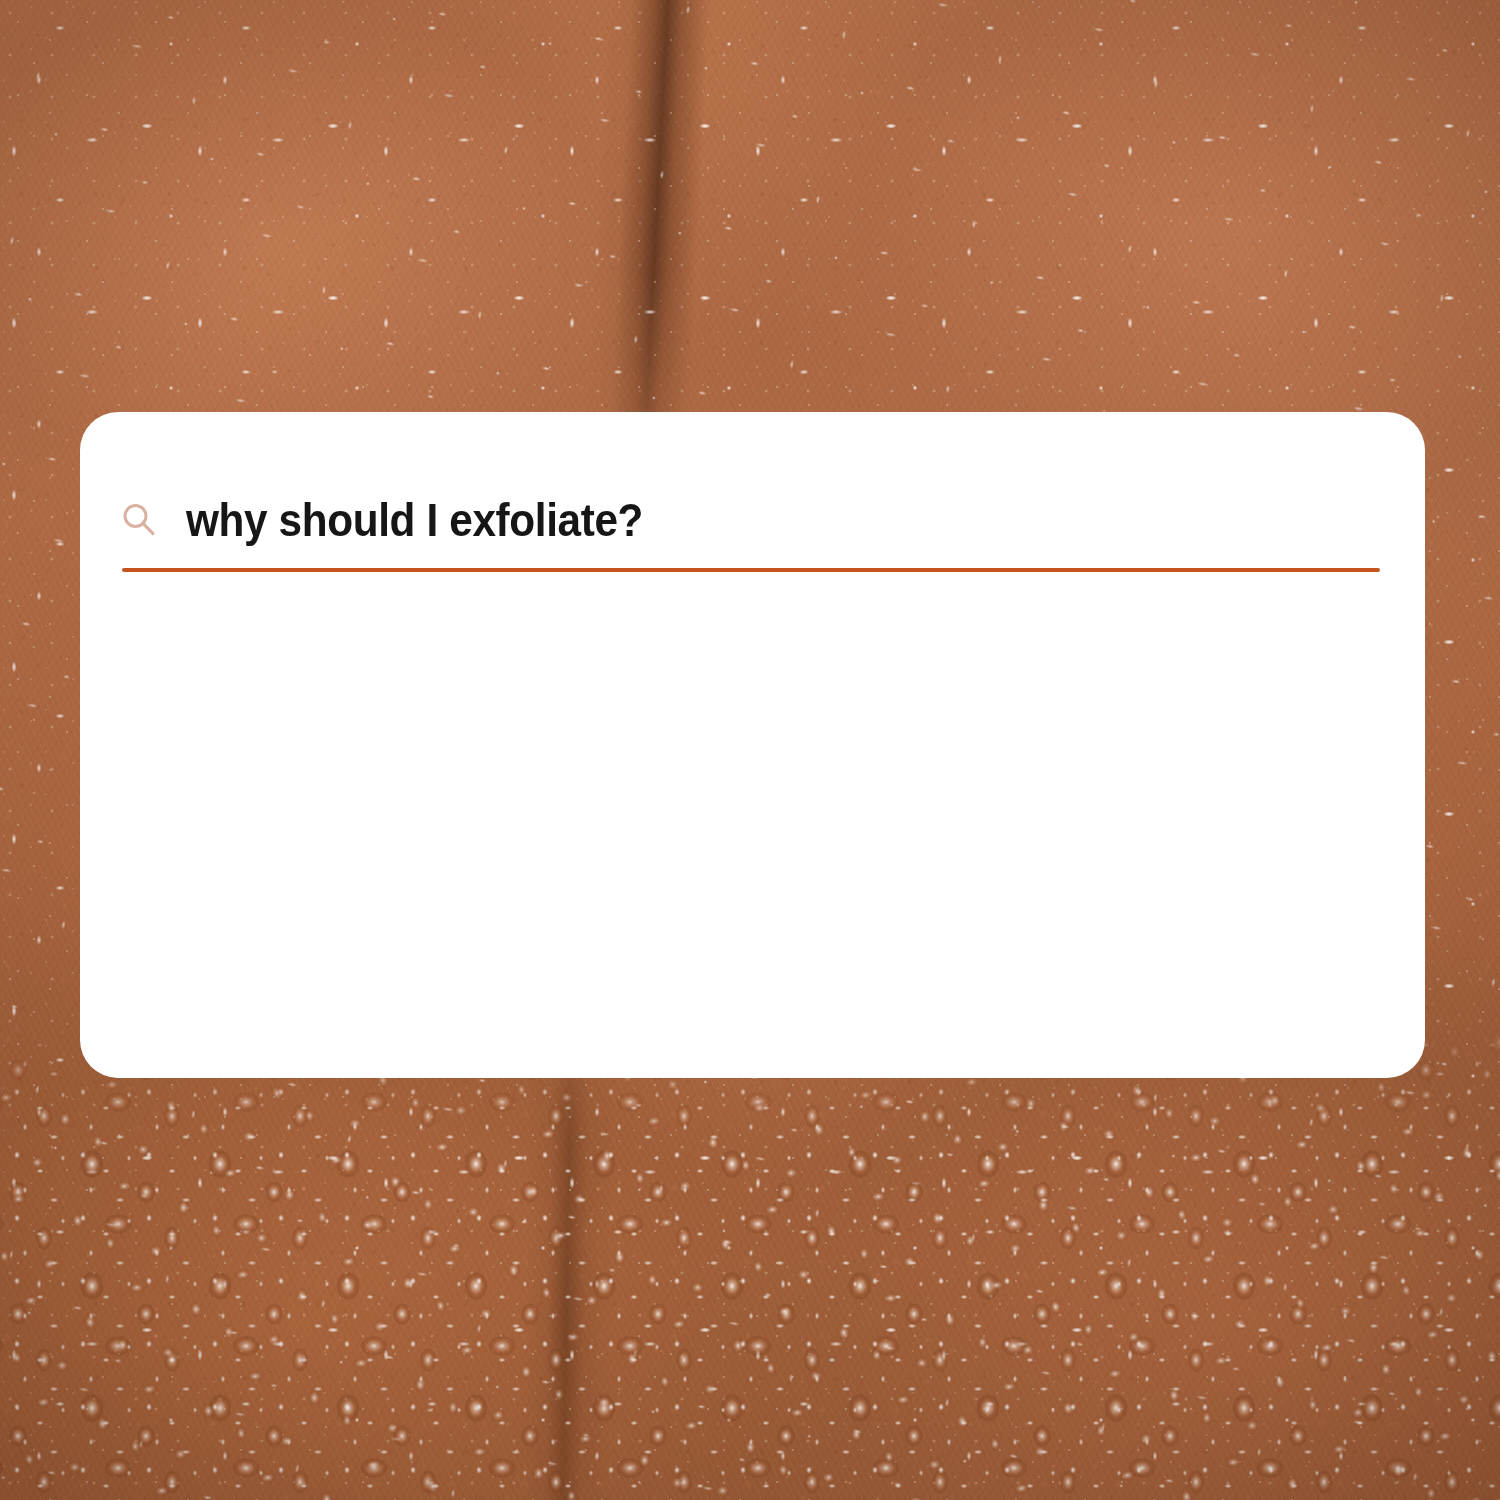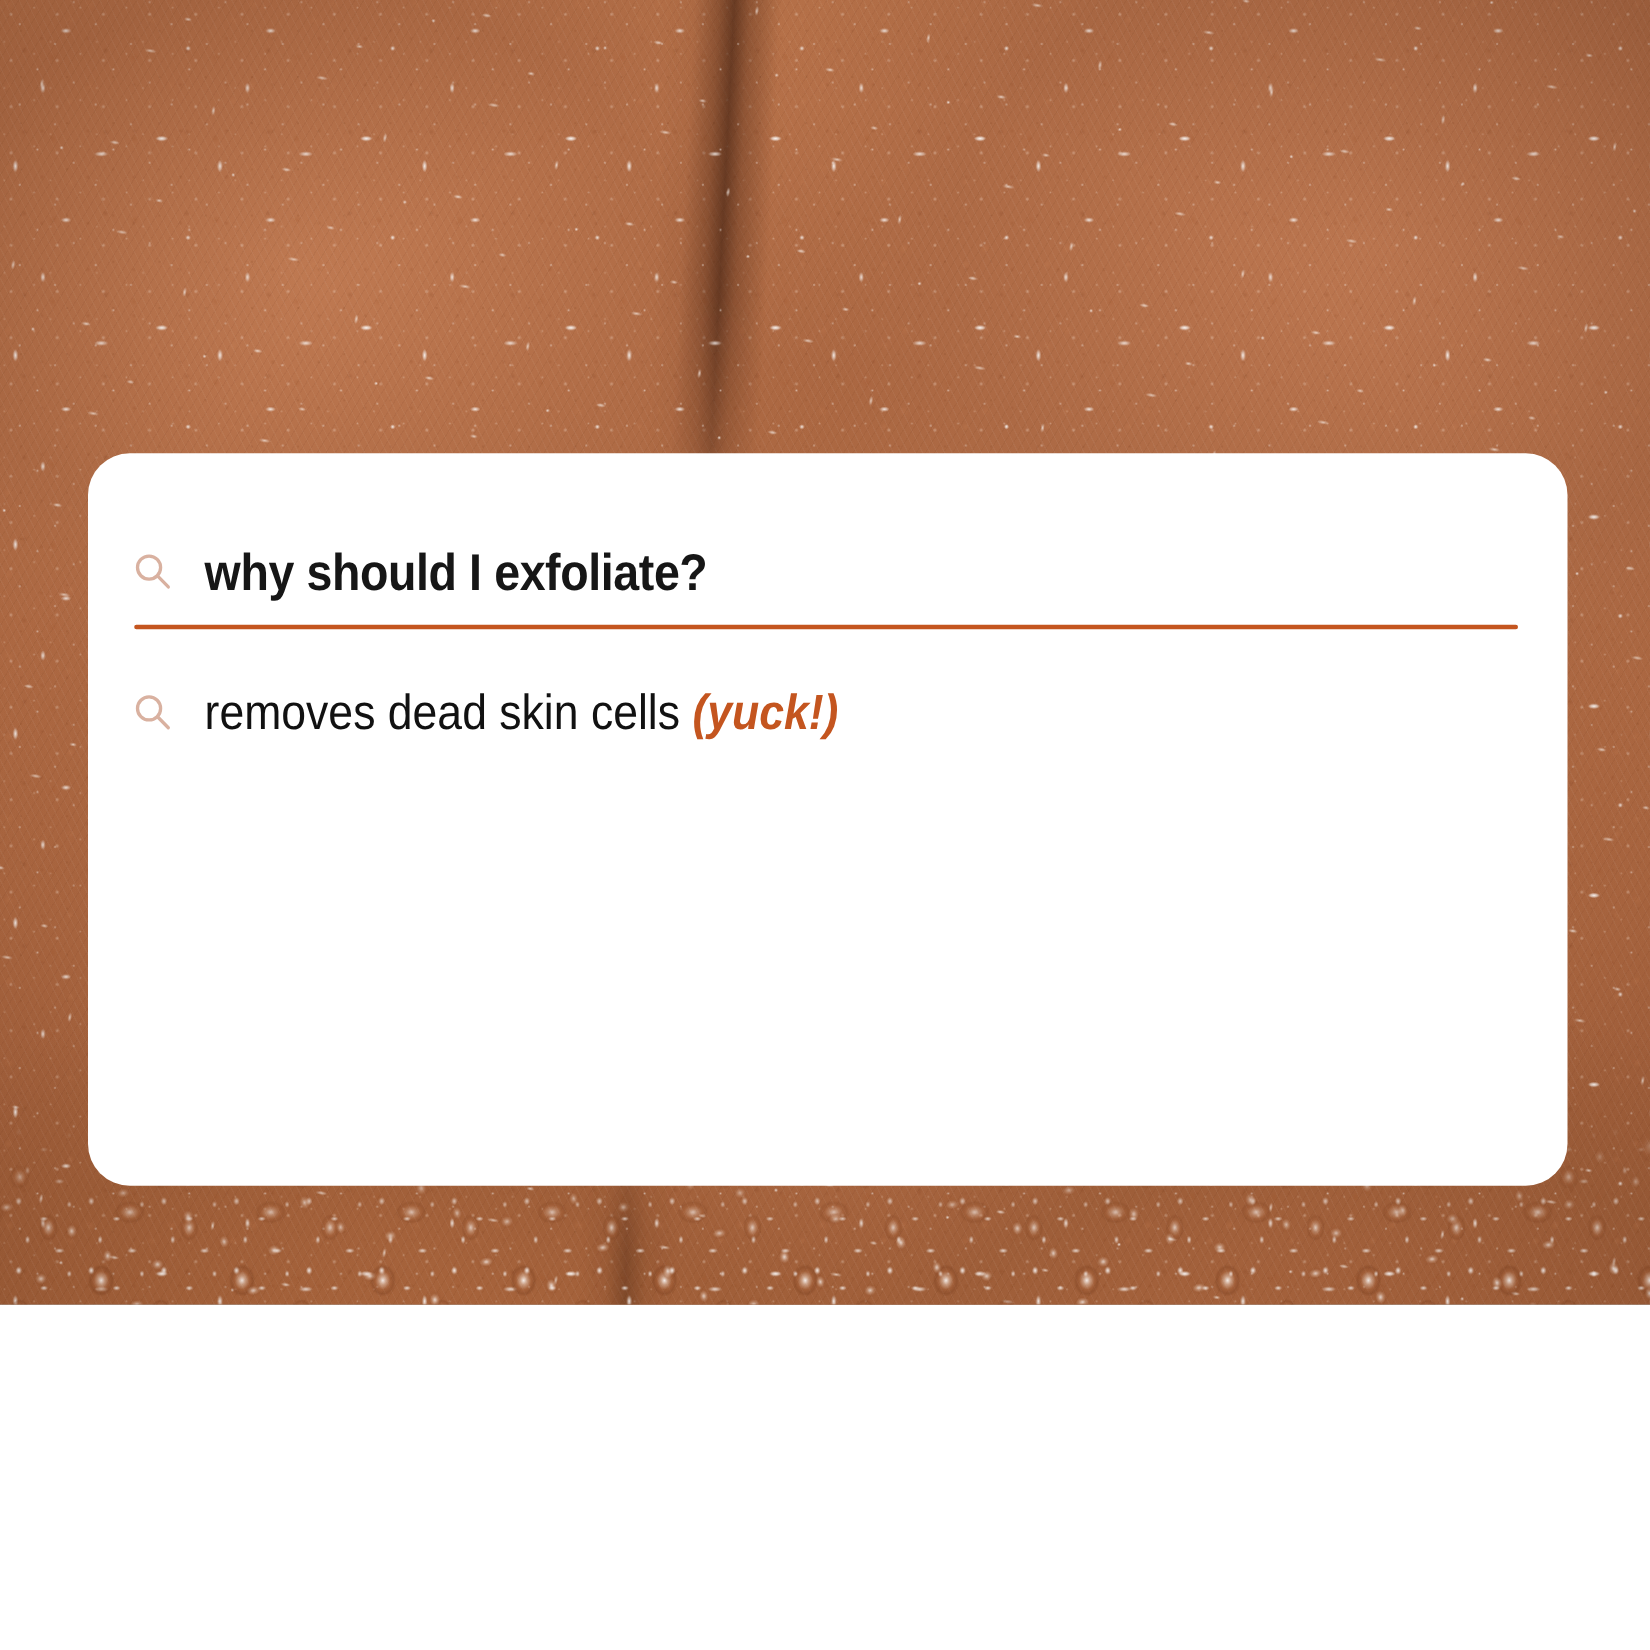--- a/index.html
+++ b/index.html
@@ -8,23 +8,23 @@
     padding: 0;
     width: 1500px;
     height: 1500px;
     overflow: hidden;
     font-family: "Liberation Sans", sans-serif;
   }
 
   #stage {
     position: relative;
     width: 1500px;
-    height: 1186px;
+    height: 1500px;
     overflow: hidden;
-    background: #7dd3fc;
+    background: #be185d;
   }
 
   
   #photo {
     position: absolute;
     inset: 0;
     width: 1500px;
     height: 1500px;
     overflow: hidden;
   }
@@ -336,29 +336,20 @@
             <line x1="23.2" y1="22.6" x2="33" y2="32.6" stroke="#d9b1a0" stroke-width="3" stroke-linecap="round"></line>
           </svg>
         </span>
         <span class="heading-text">why should I exfoliate?</span>
       </div>
 
       <div class="divider" style="background: rgb(196, 85, 31);"></div>
 
       <div class="bullets">
 
-        <div class="bullet-row">
-          <span class="mag">
-            <svg class="mag-head" viewBox="0 0 38 38" xmlns="http://www.w3.org/2000/svg">
-              <circle cx="15.5" cy="15" r="10.5" fill="none" stroke="#d9b1a0" stroke-width="3"></circle>
-              <line x1="23.2" y1="22.6" x2="33" y2="32.6" stroke="#d9b1a0" stroke-width="3" stroke-linecap="round"></line>
-            </svg>
-          </span>
-          <span class="bullet-text"><span>removes dead skin cells</span><span class="accent" style="color: rgb(196, 85, 31);"> <span>(yuck!)</span></span></span>
-        </div>
 
 
 
 
 
       </div>
     </div>
   </div>
 
 </div>

